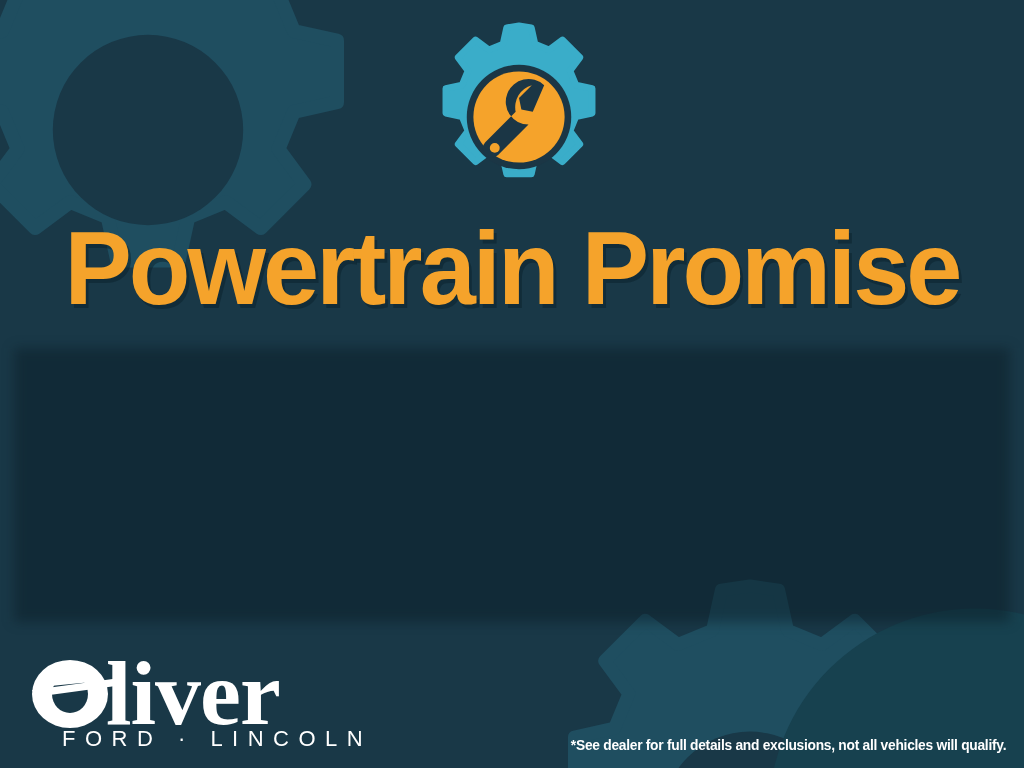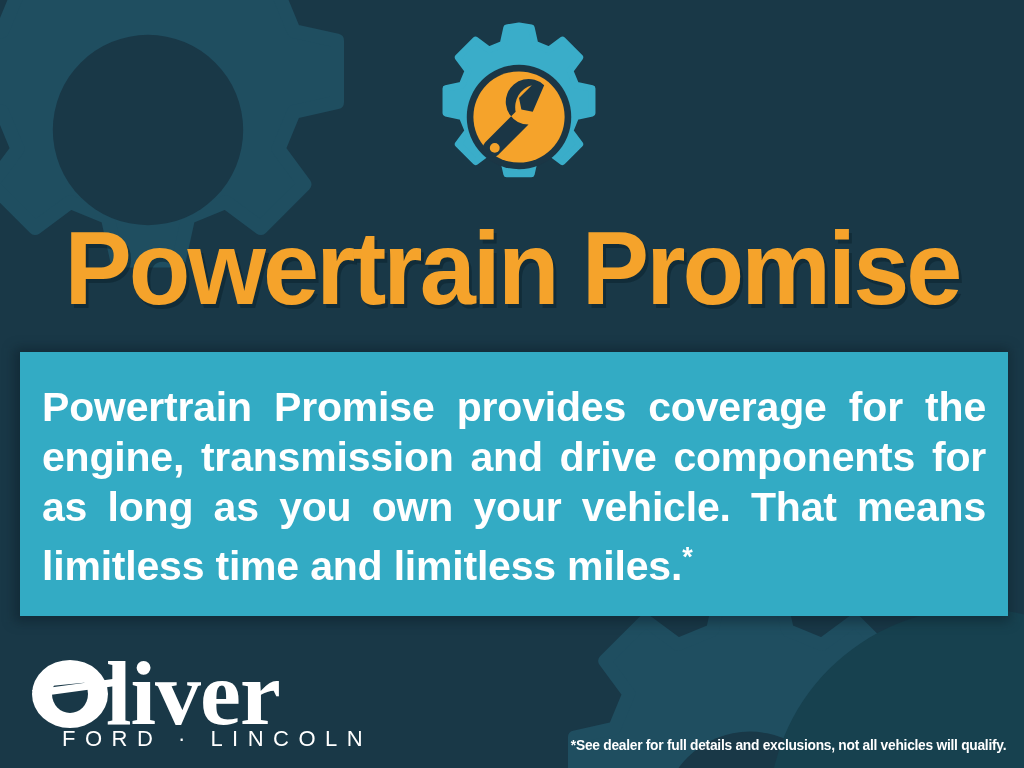--- a/index.html
+++ b/index.html
@@ -185,23 +185,20 @@
     <circle cx="100" cy="100" r="48" fill="#f5a32b"></circle>
     <g fill="#1b3645">
       <path d="M126.5 66.5 a24 24 0 1 0 -16.5 41.5 l-6 6 -26 26 a9.5 9.5 0 1 1 -13.5 -13.5 l26-26 6-6 a24 24 0 0 1 17-28 l-13.5 13.5 2.5 12 12 2.5 z"></path>
       <circle cx="74.5" cy="132.5" r="5.2" fill="#f5a32b"></circle>
     </g>
   </svg>
 
   <div class="headline">Powertrain Promise</div>
 
   <div class="panel-shadow"></div>
-  <div class="panel">
-    <p class="panel-text"><span>Powertrain Promise provides coverage for the engine, transmission and drive components for as long as you own your vehicle. That means limitless time and limitless miles.</span><span class="asterisk">*</span></p>
-  </div>
 
   <div class="logo">
     <svg class="logo-word" viewBox="0 0 300 92">
 
       <ellipse cx="42" cy="56" rx="38" ry="34" fill="#ffffff"></ellipse>
       <ellipse cx="42" cy="56" rx="18" ry="19" fill="#193847"></ellipse>
 
       <g>
         <path d="M12 45 a32 26 0 0 1 62 -2 l-62 6 z" fill="#ffffff"></path>
         <path d="M4 52 l88 -12 3 7 -88 12 z" fill="#ffffff"></path>

